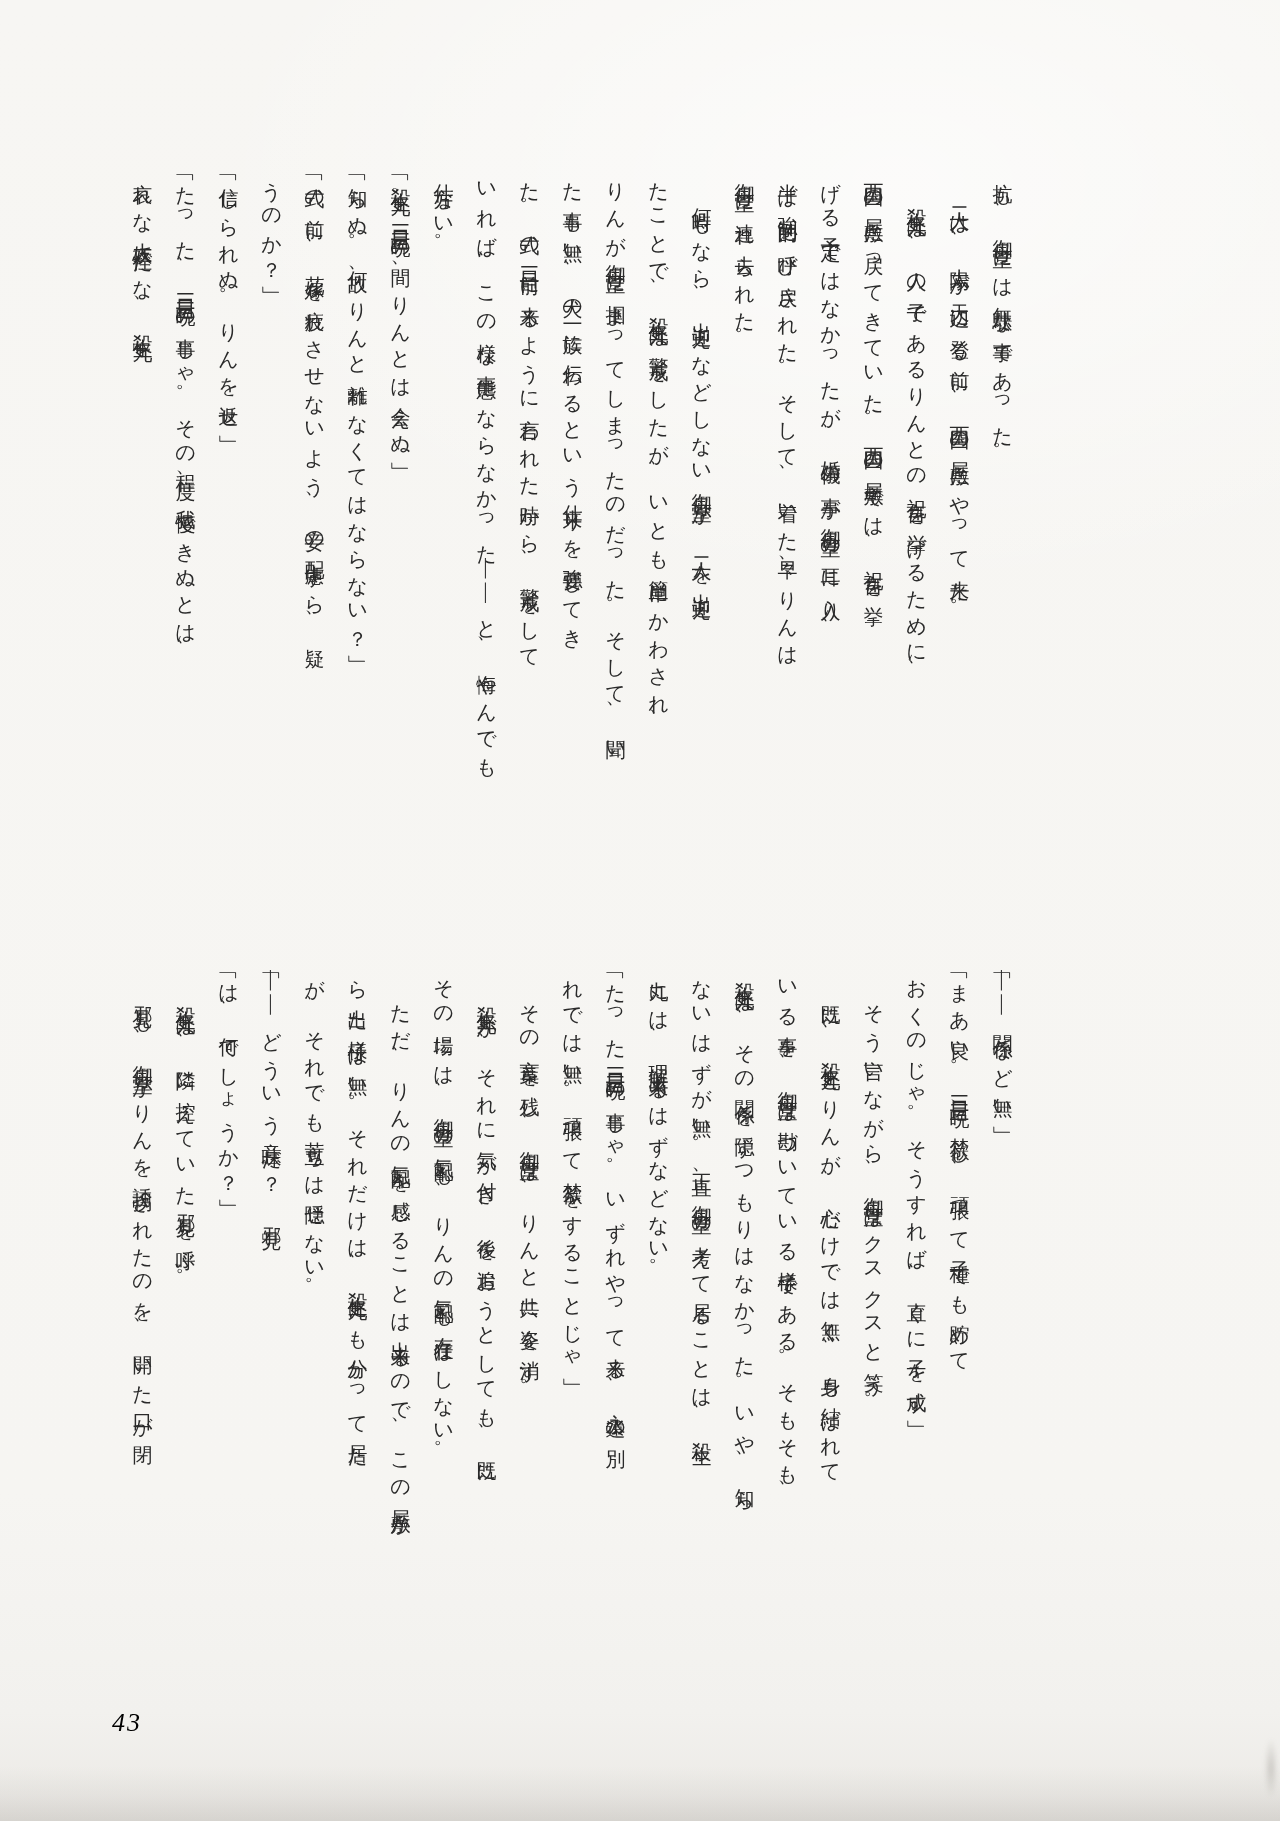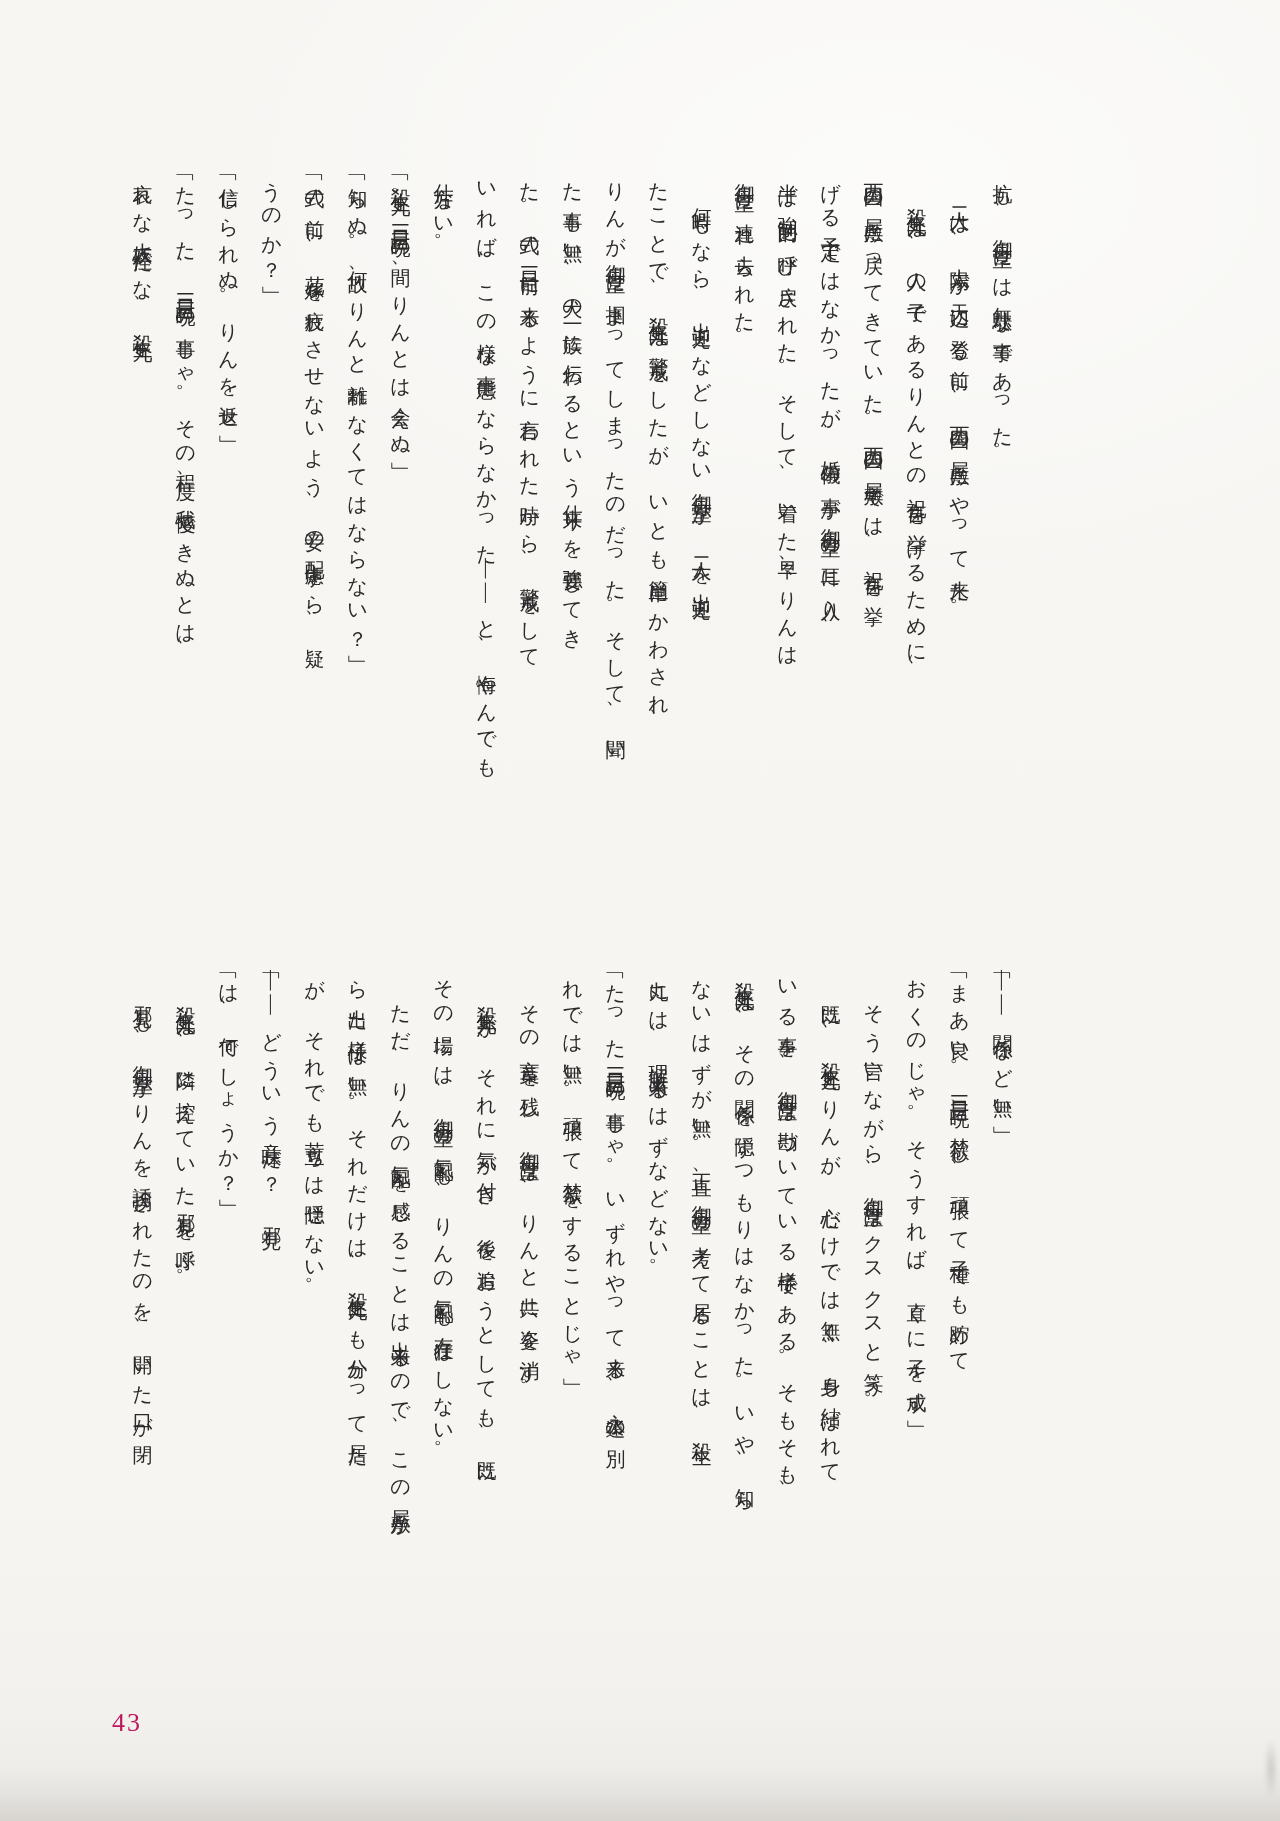--- a/index.html
+++ b/index.html
@@ -34,21 +34,22 @@
   #top-block { top: 168px; }
   #bottom-block { top: 966px; }
   .tcol {  }
 
   .page-number {
     position: absolute;
     left: 112px;
     top: 1708px;
     font-size: 26px;
     letter-spacing: 2px;
-    color: #be185d;
+    color: #000000;
+    font-style: italic;
   }
   
   .bottom-shade {
     position: absolute;
     left: 0; right: 0; bottom: 0;
     height: 55px;
     background: linear-gradient(180deg, rgba(150,146,140,0) 0%, rgba(150,146,140,0.10) 55%, rgba(140,136,130,0.22) 100%);
     pointer-events: none;
   }
   .edge-smudge {

